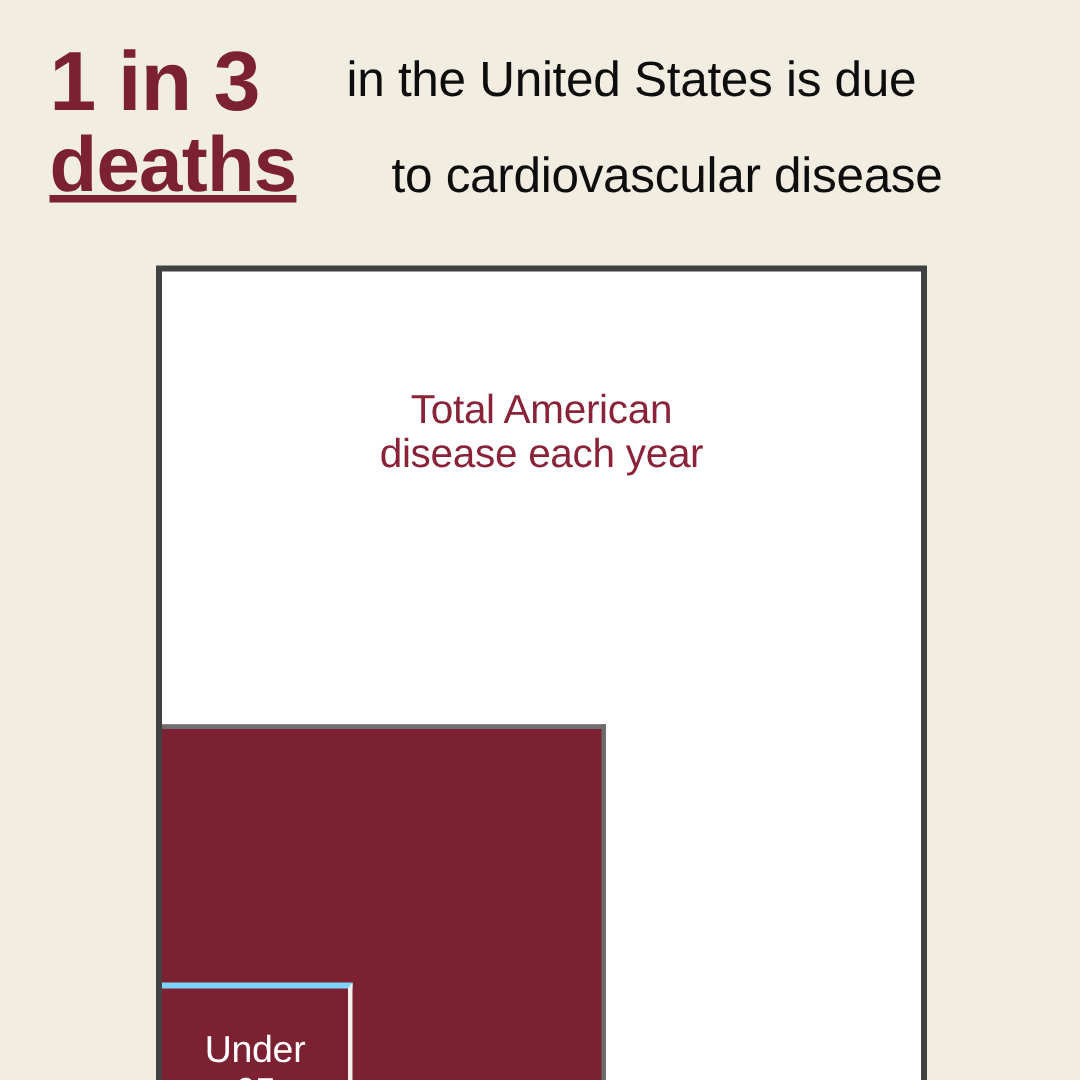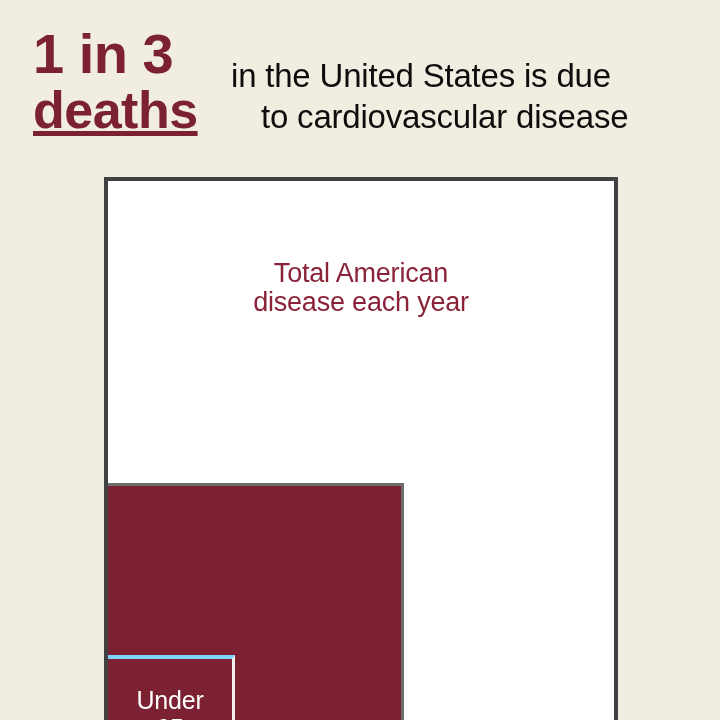--- a/index.html
+++ b/index.html
@@ -44,21 +44,21 @@
   }
   .hl-sub {
     position: absolute;
     color: #0d0d0d;
     font-size: 33px;
     font-weight: normal;
     white-space: nowrap;
     line-height: 1;
     letter-spacing: -0.2px;
   }
-  #hl-sub1 { left: 231px; top: 36px; margin-top: 23px; }
+  #hl-sub1 { left: 231px; top: 36px; }
   #hl-sub2 { left: 231px; top: 100px; margin-left: 30px; }
 
   
   #chart {
     position: absolute;
     left: 104px;
     top: 177px;
     width: 514px;
     height: 606px;
     box-sizing: border-box;

